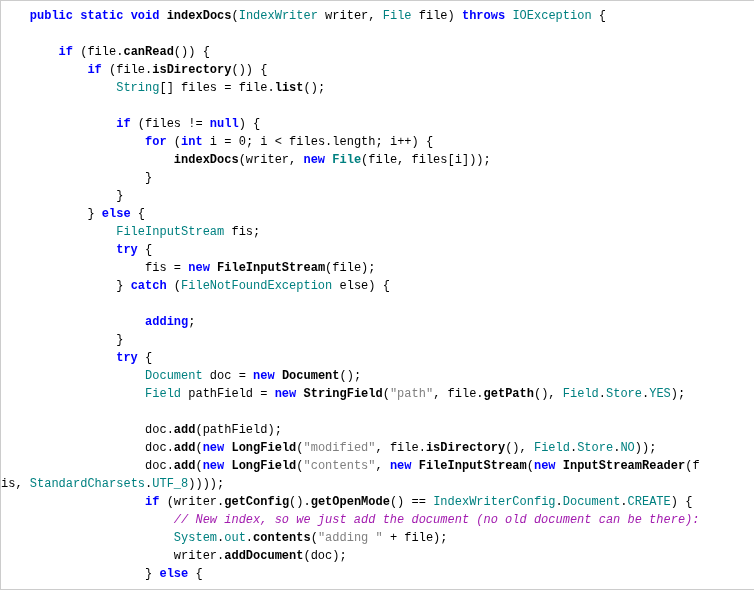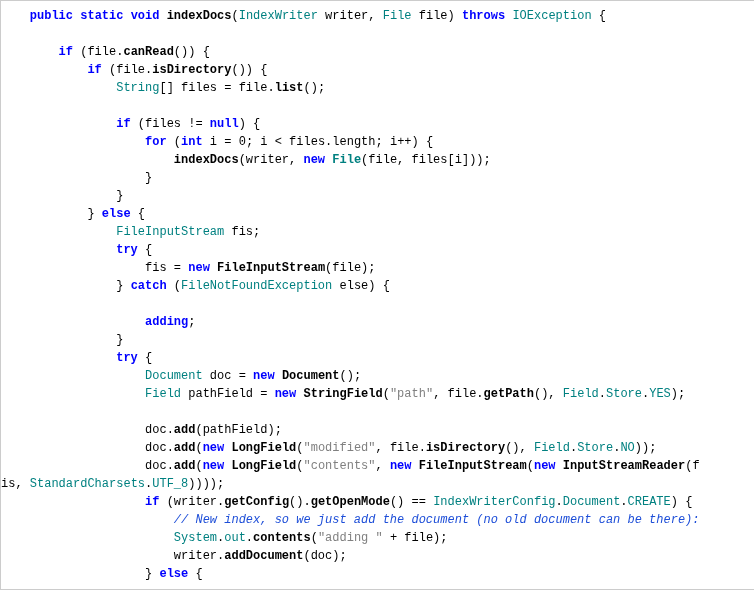--- a/index.html
+++ b/index.html
@@ -14,21 +14,21 @@
     border: 1px solid #cccccc;
   }
   .code-wrap {
     padding: 6px 0 6px 0;
     white-space: pre;
     color: #000000;
   }
   .kw { color: #0000ff; font-weight: bold; }
   .type { color: #008080; }
   .str { color: #808080; }
-  .comment { color: #1d4ed8; font-style: italic; }
+  .comment { color: #a21caf; font-style: italic; }
   .bold { font-weight: bold; }
 </style>
 </head>
 <body>
 
 <div class="code-wrap">    <span class="kw">public</span> <span class="kw">static</span> <span class="kw">void</span> <span class="bold">indexDocs</span>(<span class="type">IndexWriter</span> <span>writer</span>, <span class="type">File</span> <span>file</span>) <span class="kw">throws</span> <span class="type">IOException</span> {
 
         <span class="kw">if</span> (<span>file</span>.<span class="bold">canRead</span>()) {
             <span class="kw">if</span> (<span>file</span>.<span class="bold">isDirectory</span>()) {
                 <span class="type">String</span>[] <span>files</span> = <span>file</span>.<span class="bold">list</span>();

